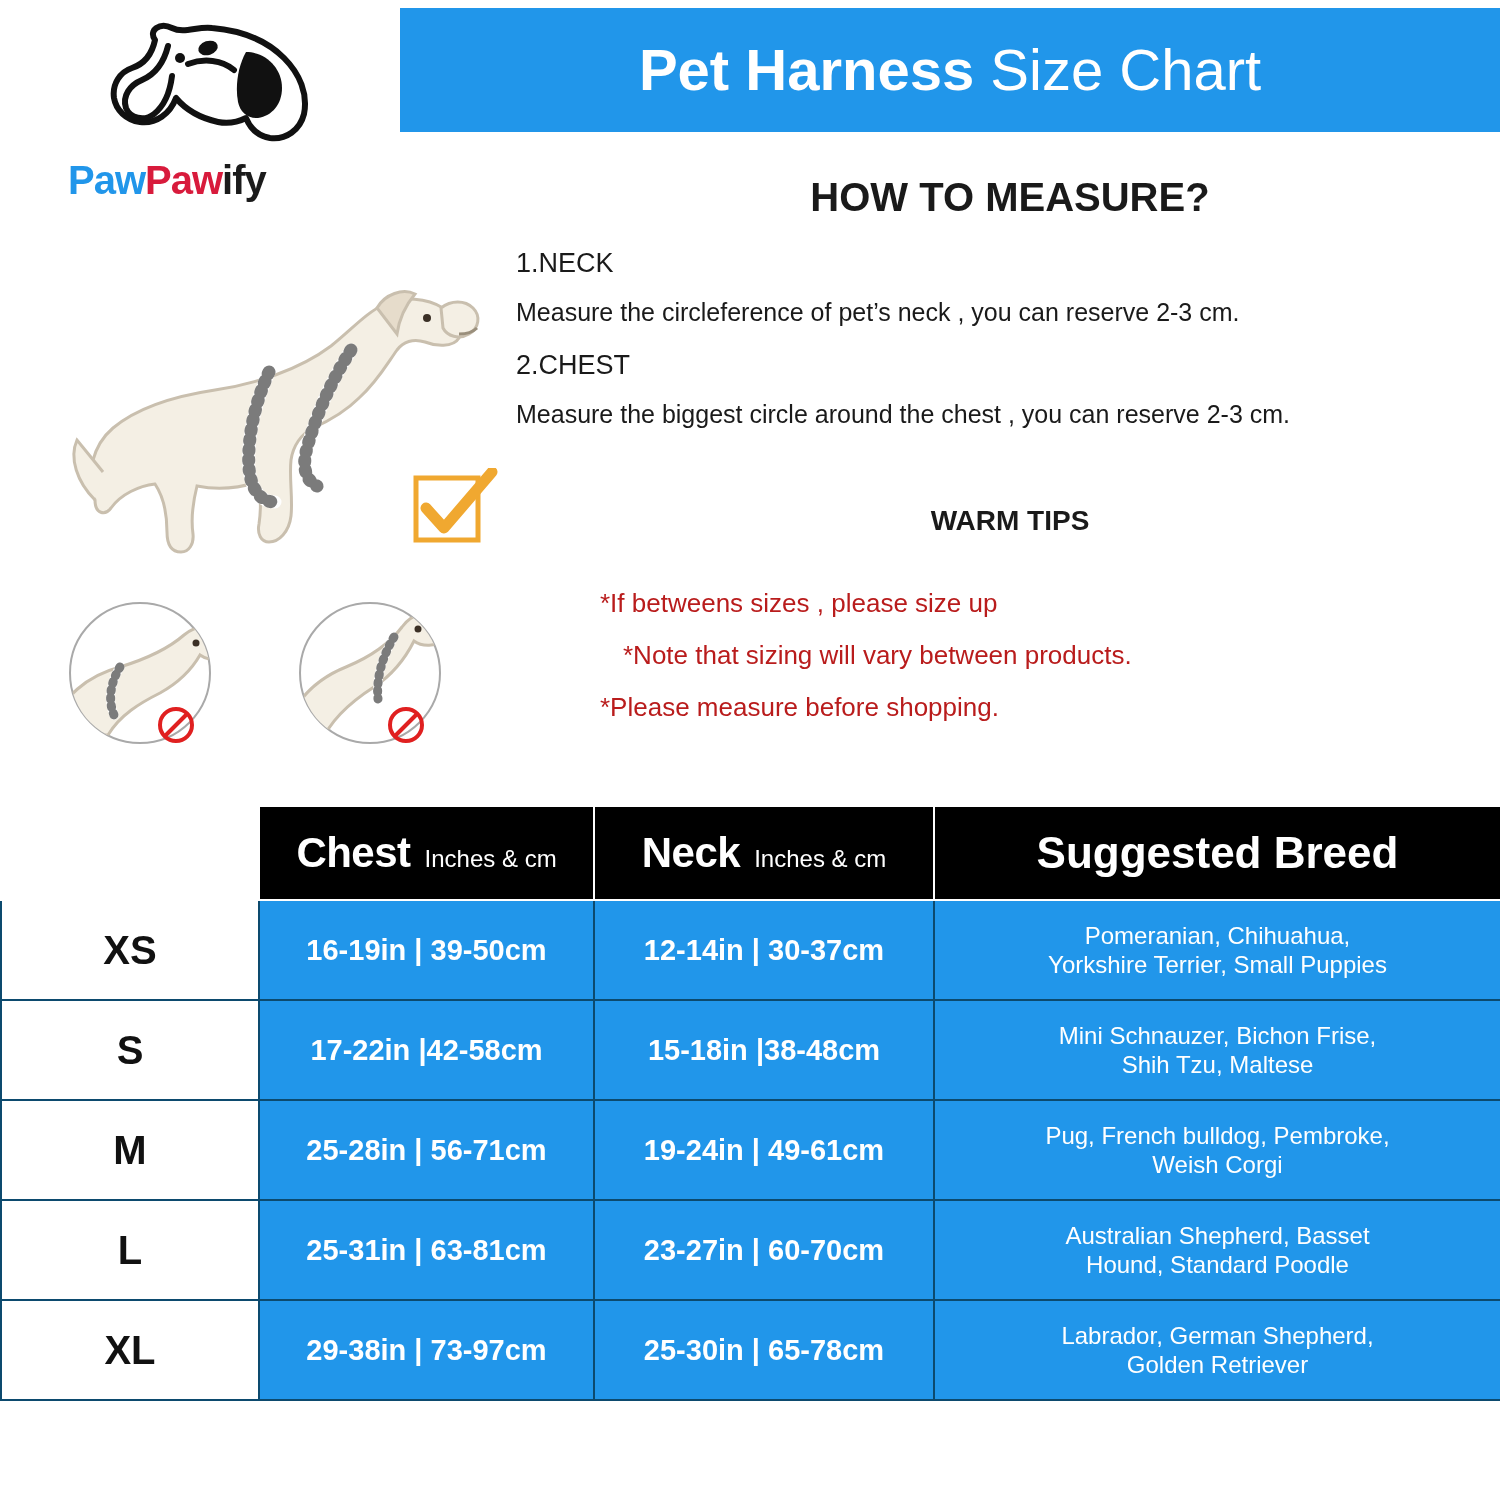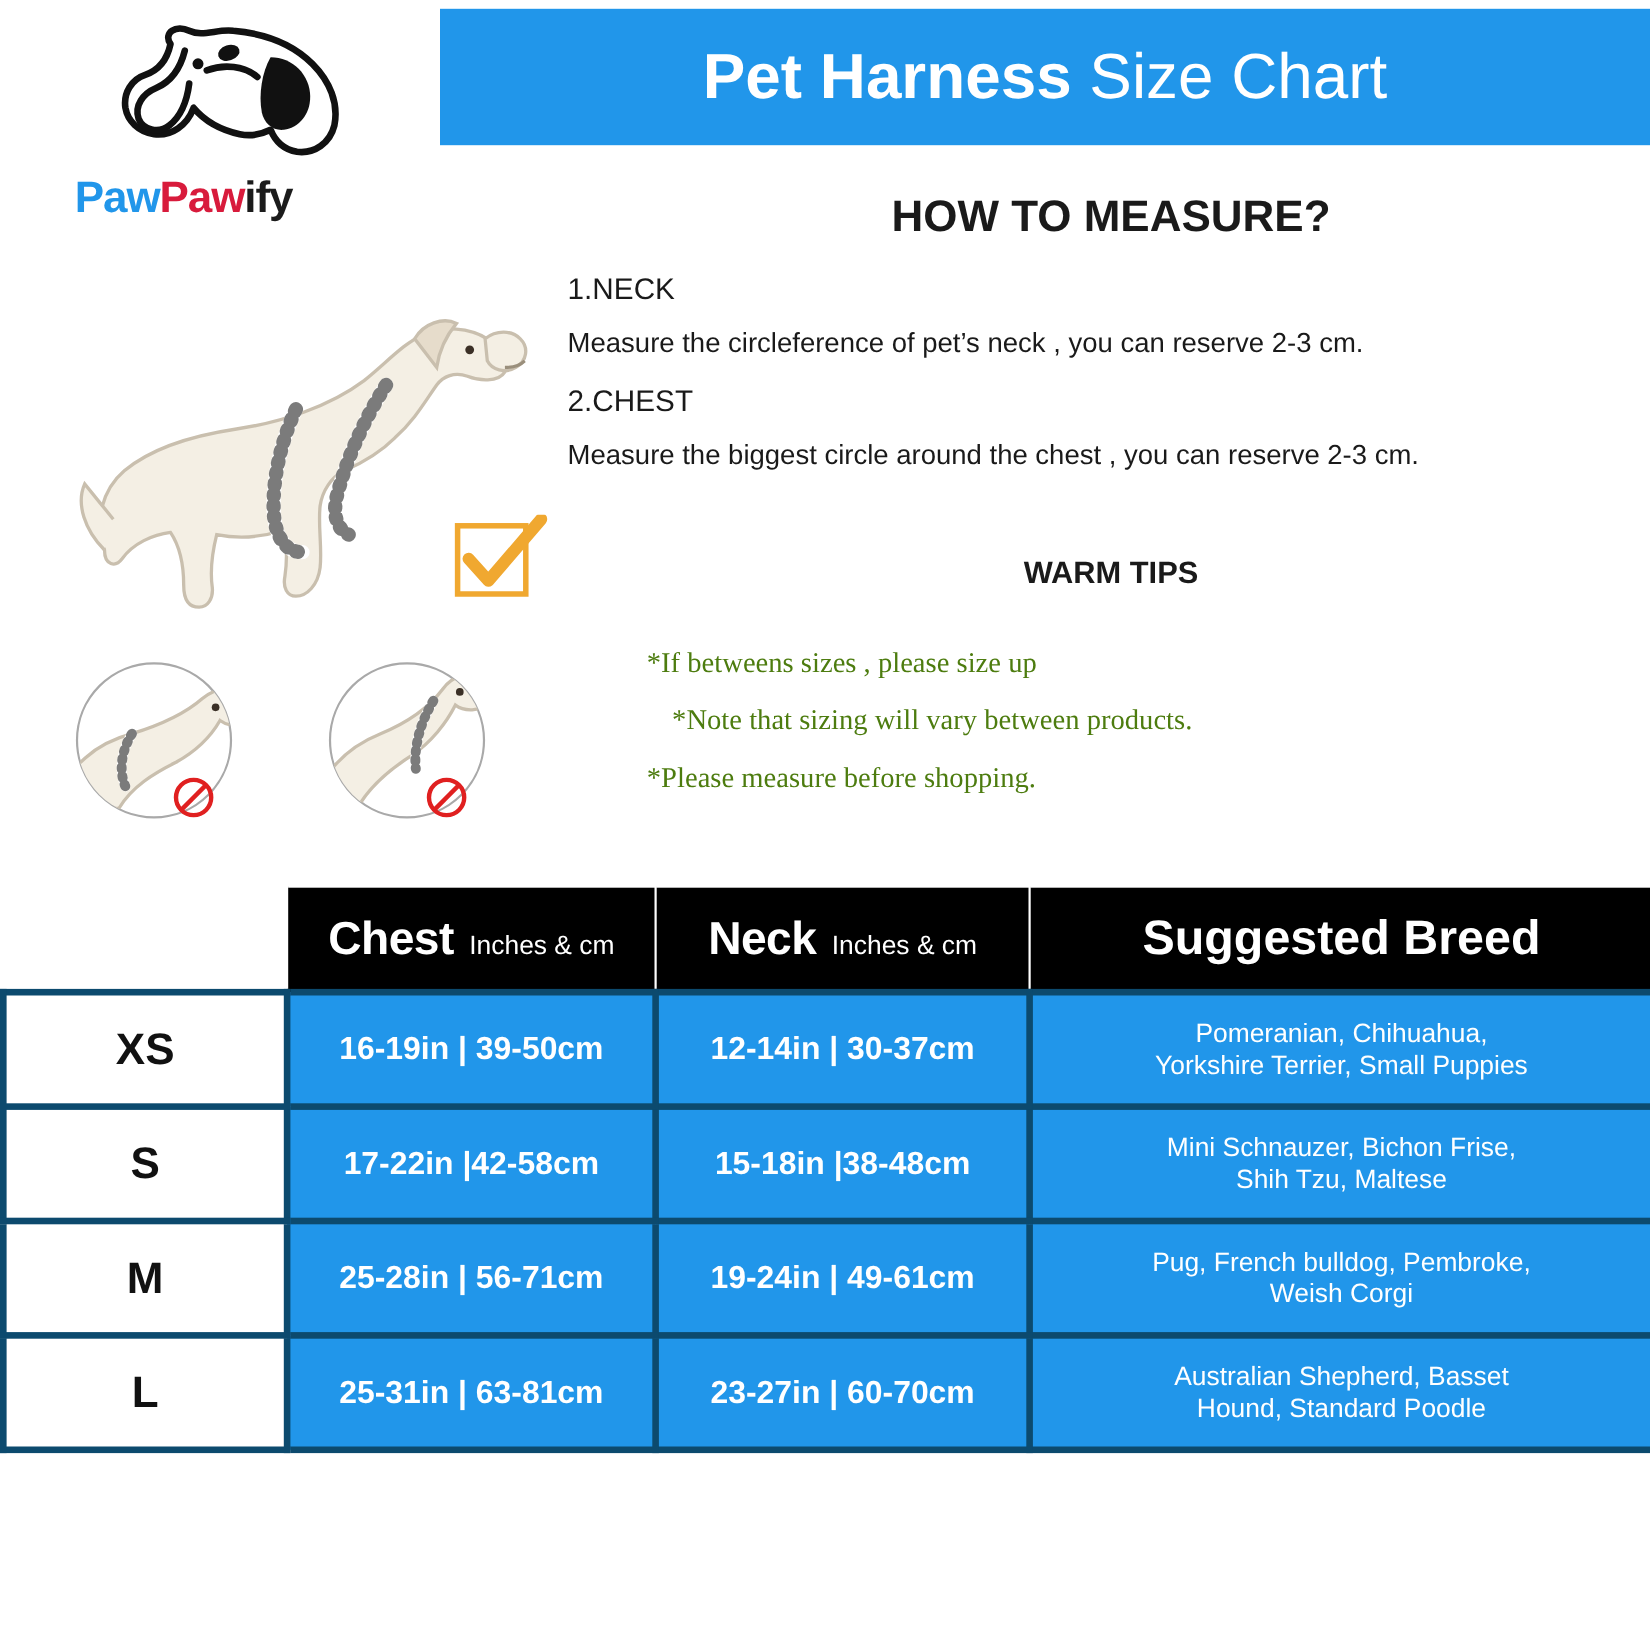--- a/index.html
+++ b/index.html
@@ -111,45 +111,44 @@
     position: absolute;
     left: 540px; top: 505px;
     width: 940px;
     text-align: center;
     font-size: 28px;
     font-weight: bold;
     color: #1a1a1a;
   }
   .tip {
     position: absolute;
-    left: 588px;
+    left: 600px;
     font-size: 26px;
-    color: #4d7c0f;
+    color: #b91c1c;
     white-space: nowrap;
-    font-family: Liberation Serif, serif;
   }
   .t1 { top: 588px; }
   .t2 { top: 640px; margin-left: 23px; }
   .t3 { top: 692px; }
 
   
   .size-table {
     position: absolute;
     left: 0px; top: 805px;
     width: 1500px;
     border-collapse: collapse;
     table-layout: fixed;
   }
   .size-table col.c-size  { width: 258px; }
   .size-table col.c-chest { width: 335px; }
   .size-table col.c-neck  { width: 340px; }
   .size-table col.c-breed { width: 567px; }
 
   .size-table th, .size-table td {
-    border: 6px solid #0c4a6e;
+    border: 2px solid #0c4a6e;
     padding: 0;
     vertical-align: middle;
   }
   .size-table thead th {
     height: 92px;
     background: #000000;
     color: #ffffff;
     border: 2px solid #ffffff;
   }
   .hdr-blank { background: #ffffff !important; border-color: #ffffff !important; }
@@ -380,14 +379,23 @@
     </tr>
     <tr>
       <td class="size-cell">L</td>
       <td class="data-cell">25-31in | 63-81cm</td>
       <td class="data-cell">23-27in | 60-70cm</td>
       <td class="breed-cell">
         <div>Australian Shepherd,  Basset</div>
         <div>Hound,  Standard Poodle</div>
       </td>
     </tr>
+    <tr>
+      <td class="size-cell">XL</td>
+      <td class="data-cell">29-38in | 73-97cm</td>
+      <td class="data-cell">25-30in | 65-78cm</td>
+      <td class="breed-cell">
+        <div>Labrador,  German Shepherd,</div>
+        <div>Golden Retriever</div>
+      </td>
+    </tr>
   </tbody>
 </table>
 
 </body></html>

